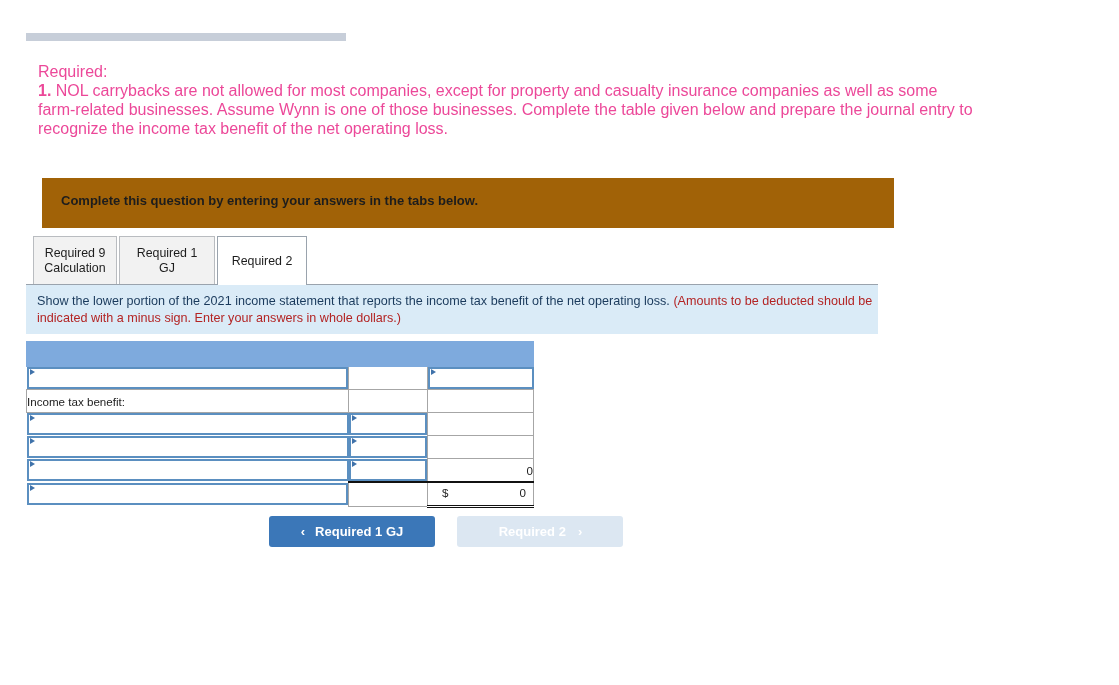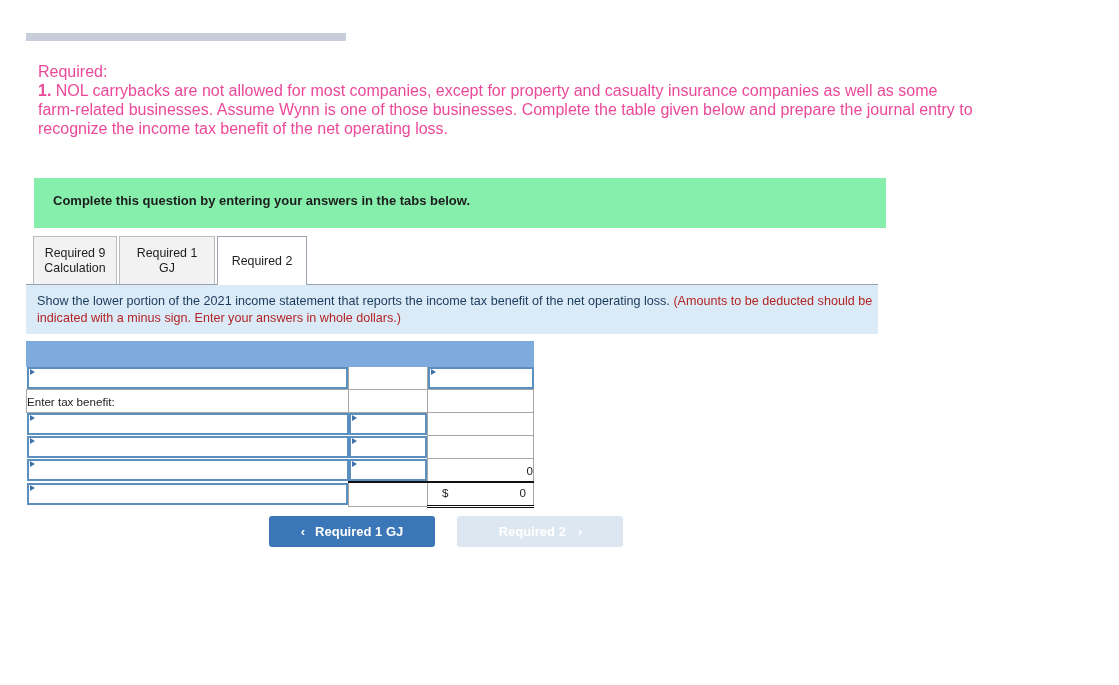--- a/index.html
+++ b/index.html
@@ -36,25 +36,25 @@
     line-height: 19px;
     color: #ec4899;
     margin-left: 12px;
   }
   .required-block p { margin: 0; }
   .required-block .num { font-weight: bold; }
 
   
   .gray-banner {
     position: absolute;
-    left: 34px;
+    left: 42px;
     top: 178px;
     width: 852px;
     height: 50px;
-    background: #86efac;
+    background: #a16207;
     box-sizing: border-box;
   }
   .gray-banner span {
     position: absolute;
     left: 19px;
     top: 15px;
     font-size: 13px;
     font-weight: bold;
     color: #1d1d1d;
   }
@@ -284,21 +284,21 @@
         <td></td>
         <td class="has-box">
           <div class="cellbox">
             <span class="tri"></span>
             <span class="val"></span>
           </div>
         </td>
       </tr>
 
       <tr>
-        <td class="plaintext">Enter tax benefit:</td>
+        <td class="plaintext">Income tax benefit:</td>
         <td></td>
         <td></td>
       </tr>
 
       <tr>
         <td class="has-box">
           <div class="cellbox">
             <span class="tri"></span>
             <span class="val"></span>
           </div>

